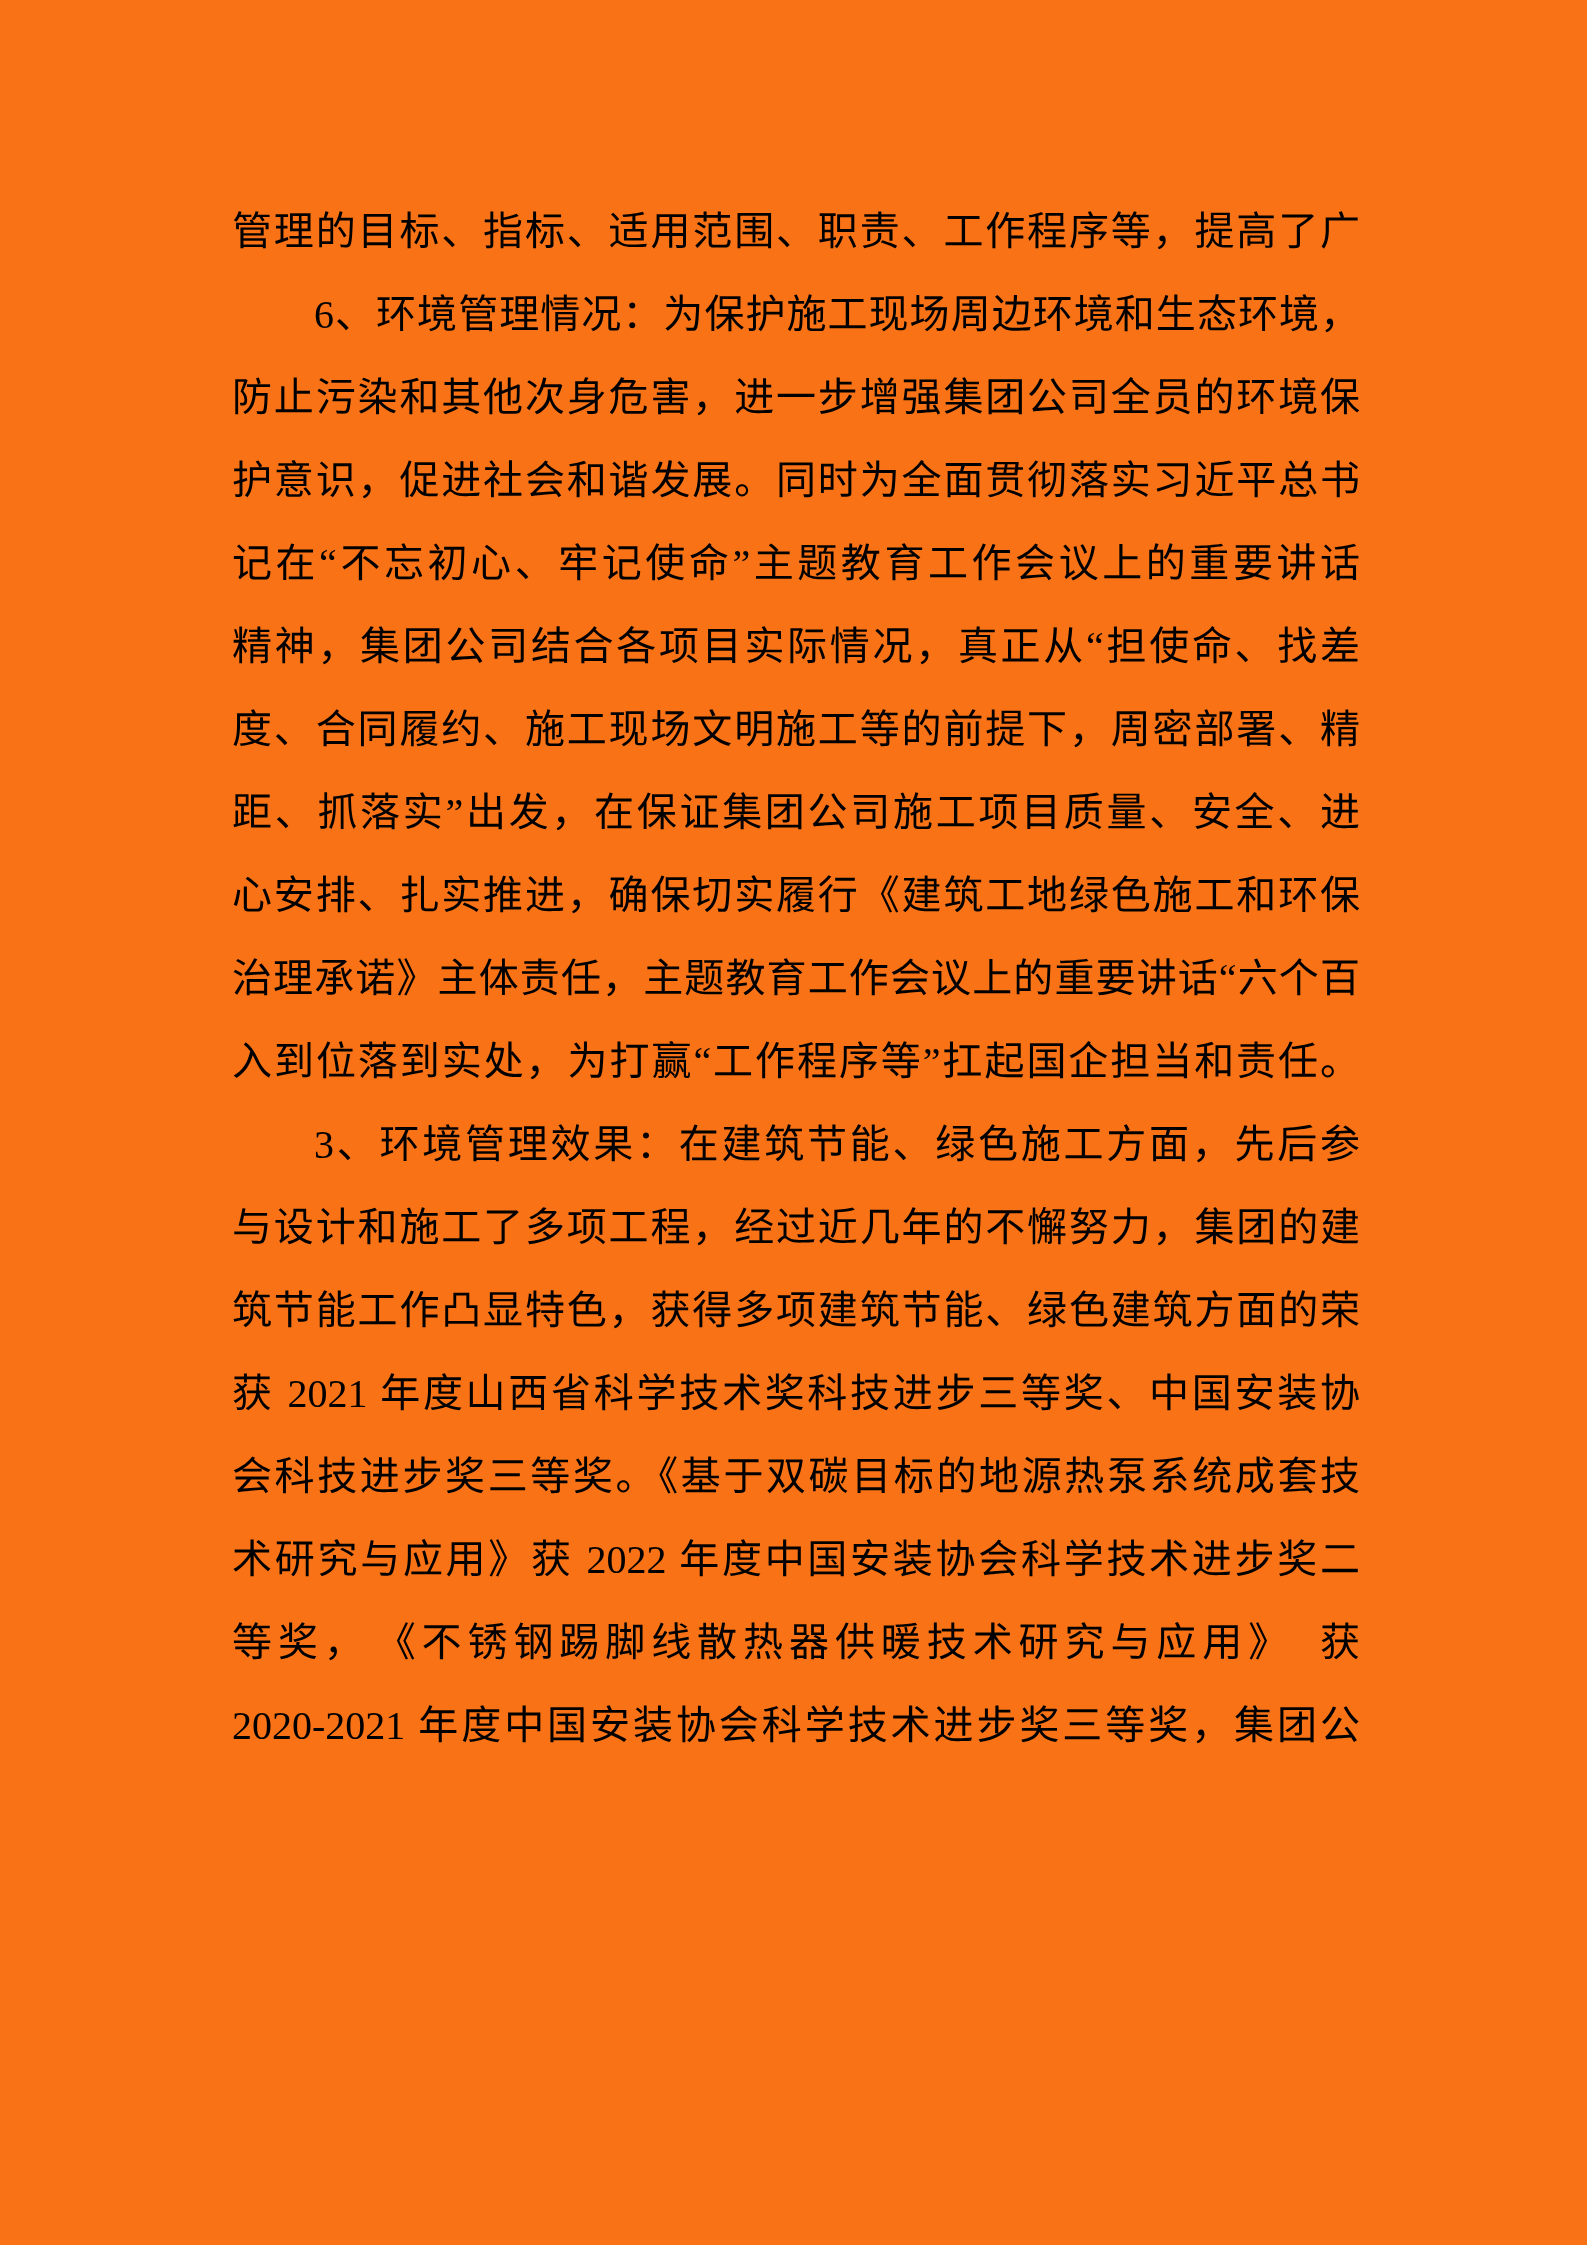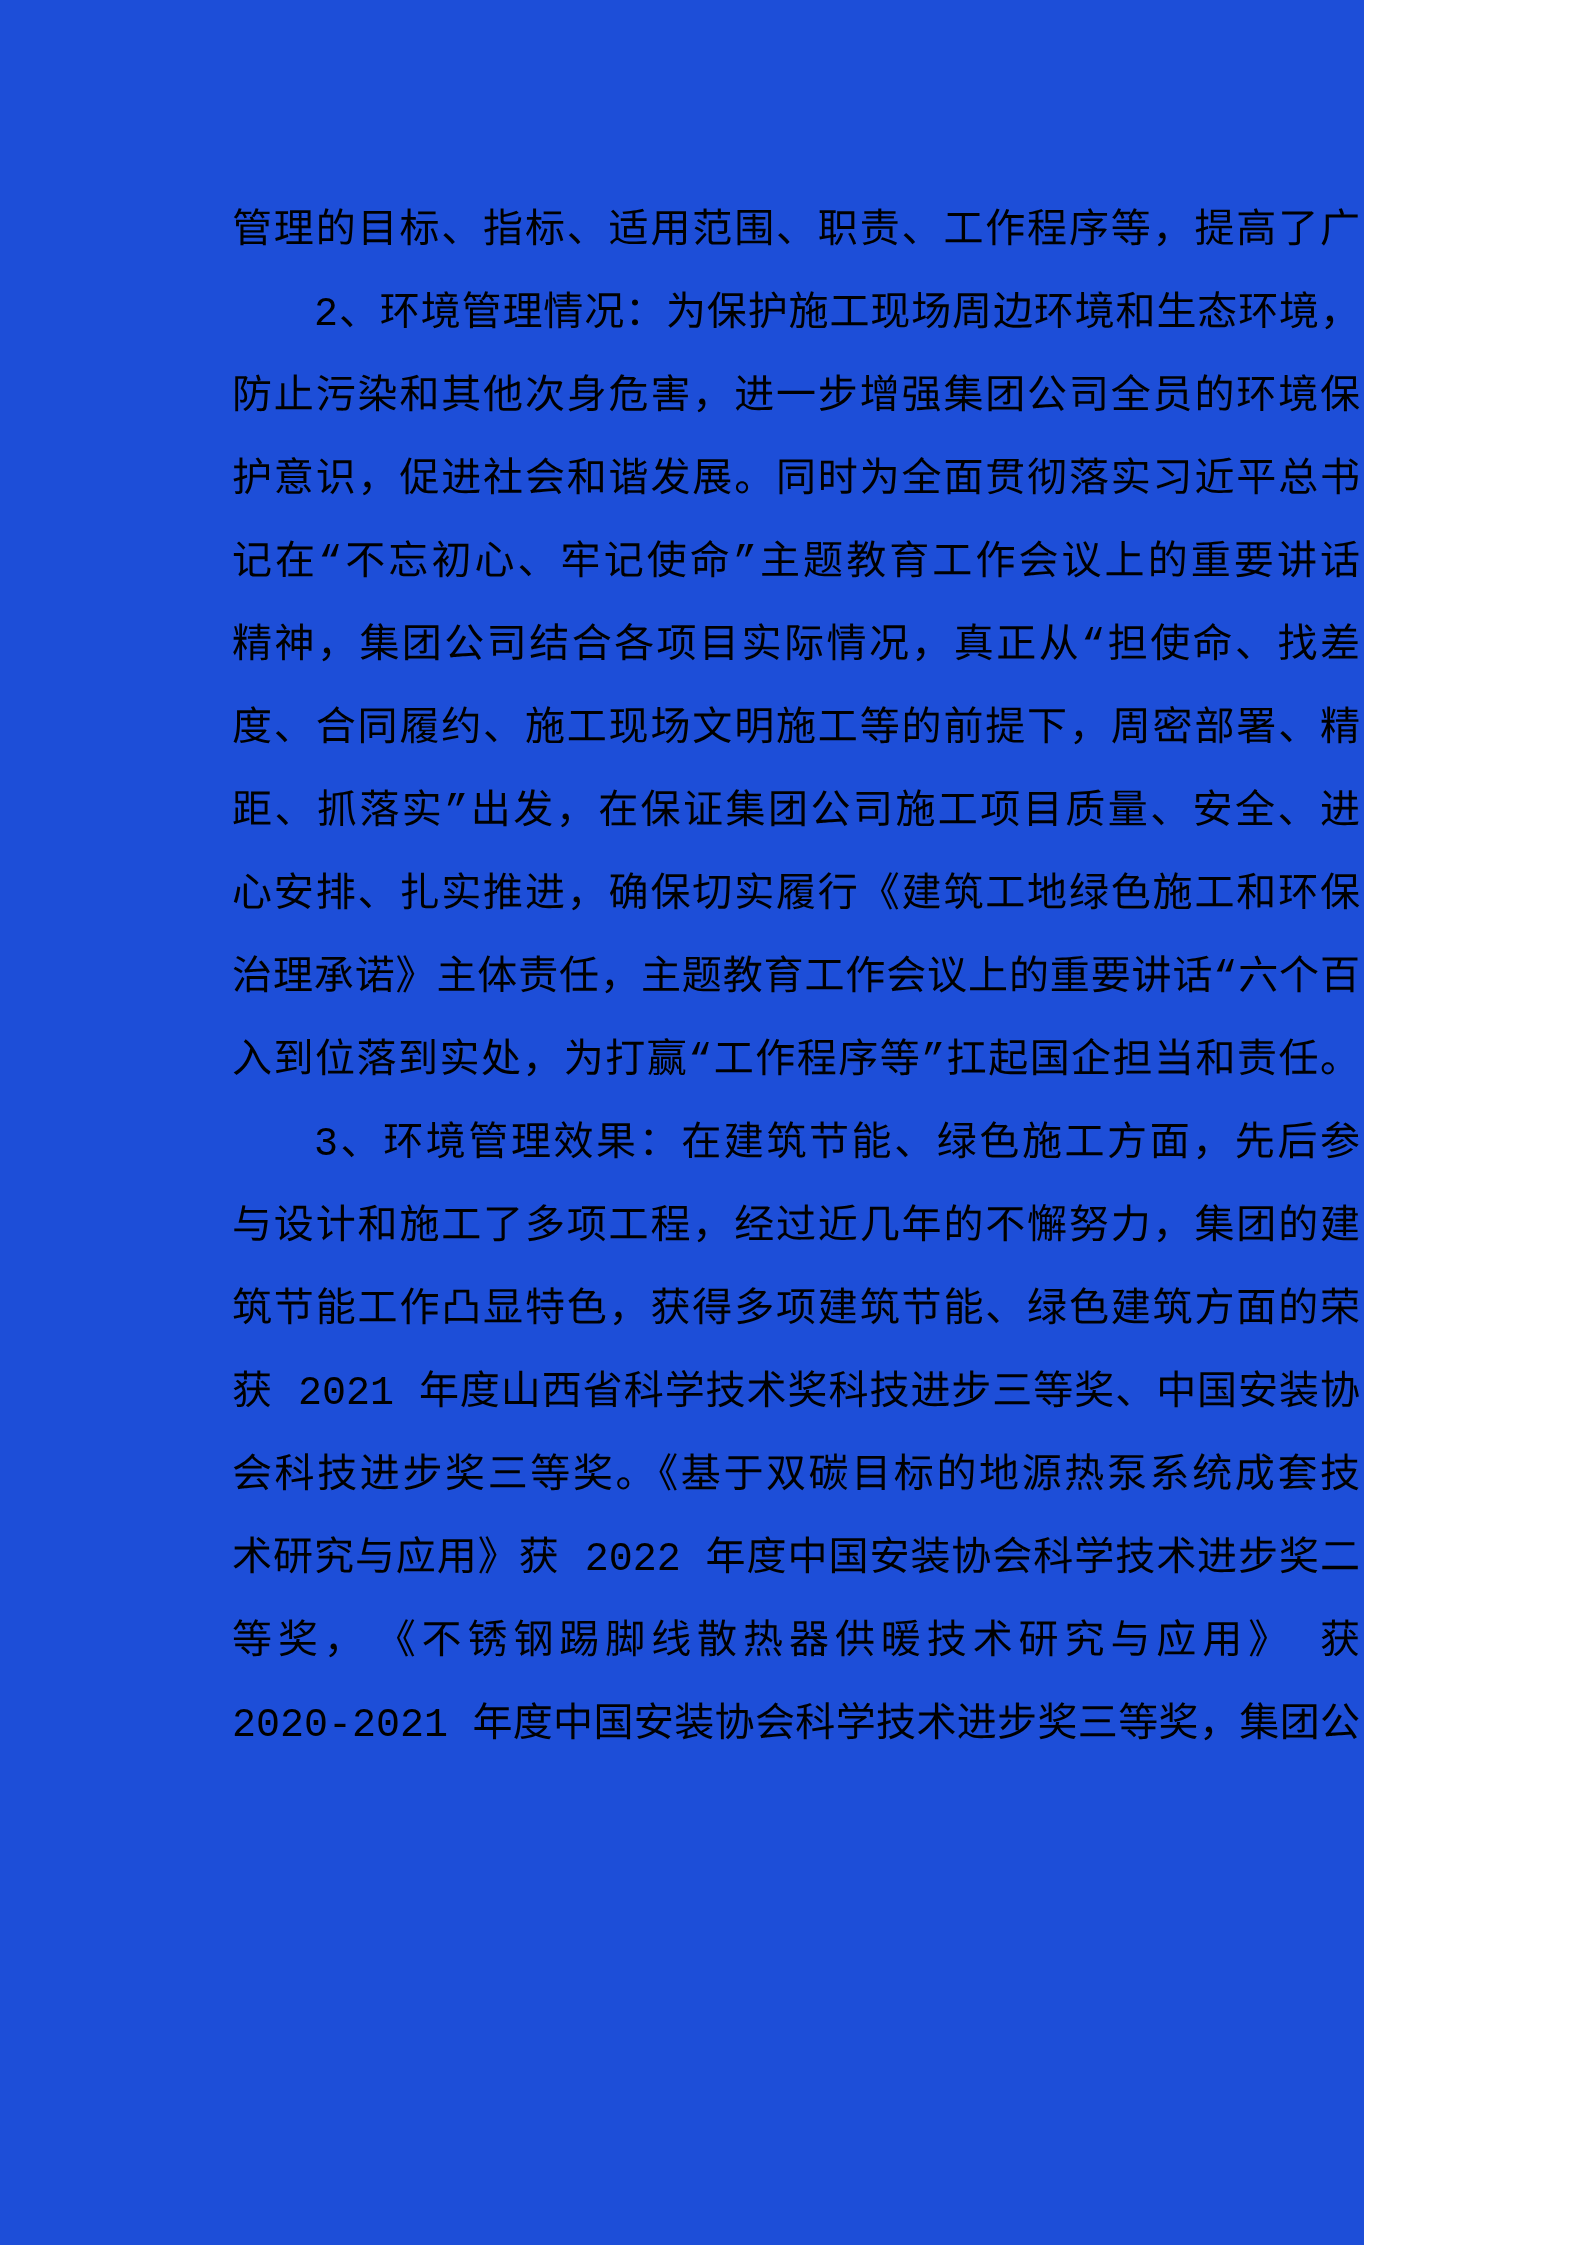--- a/index.html
+++ b/index.html
@@ -2,25 +2,25 @@
 <html lang="zh-CN"><head>
 <meta charset="utf-8">
 <style>
   html, body {
     margin: 0;
     padding: 0;
     background: #ffffff;
   }
   .page {
     position: relative;
-    width: 1364px;
+    width: 1587px;
     height: 2245px;
-    background: #1d4ed8;
+    background: #f97316;
     overflow: hidden;
-    font-family: Liberation Mono, monospace;
+    font-family: Liberation Serif, serif;
   }
   .textblock {
     position: absolute;
     left: 232px;
     top: 190px;
     width: 1128px;
     color: #000000;
   }
   .para {
     margin: 0;
@@ -48,21 +48,21 @@
 <body>
 
 <div class="page">
   <div class="textblock">
 
     <div class="para">
       <div class="line">管理的目标、指标、适用范围、职责、工作程序等，提高了广</div>
     </div>
 
     <div class="para">
-      <div class="line indent">2、环境管理情况：为保护施工现场周边环境和生态环境，</div>
+      <div class="line indent">6、环境管理情况：为保护施工现场周边环境和生态环境，</div>
       <div class="line">防止污染和其他次身危害，进一步增强集团公司全员的环境保</div>
       <div class="line">护意识，促进社会和谐发展。同时为全面贯彻落实习近平总书</div>
       <div class="line">记在“不忘初心、牢记使命”主题教育工作会议上的重要讲话</div>
       <div class="line">精神，集团公司结合各项目实际情况，真正从“担使命、找差</div>
       <div class="line">度、合同履约、施工现场文明施工等的前提下，周密部署、精</div>
       <div class="line">距、抓落实”出发，在保证集团公司施工项目质量、安全、进</div>
       <div class="line">心安排、扎实推进，确保切实履行《建筑工地绿色施工和环保</div>
       <div class="line">治理承诺》主体责任，主题教育工作会议上的重要讲话“六个百</div>
       <div class="line">入到位落到实处，为打赢“工作程序等”扛起国企担当和责任。</div>
     </div>

